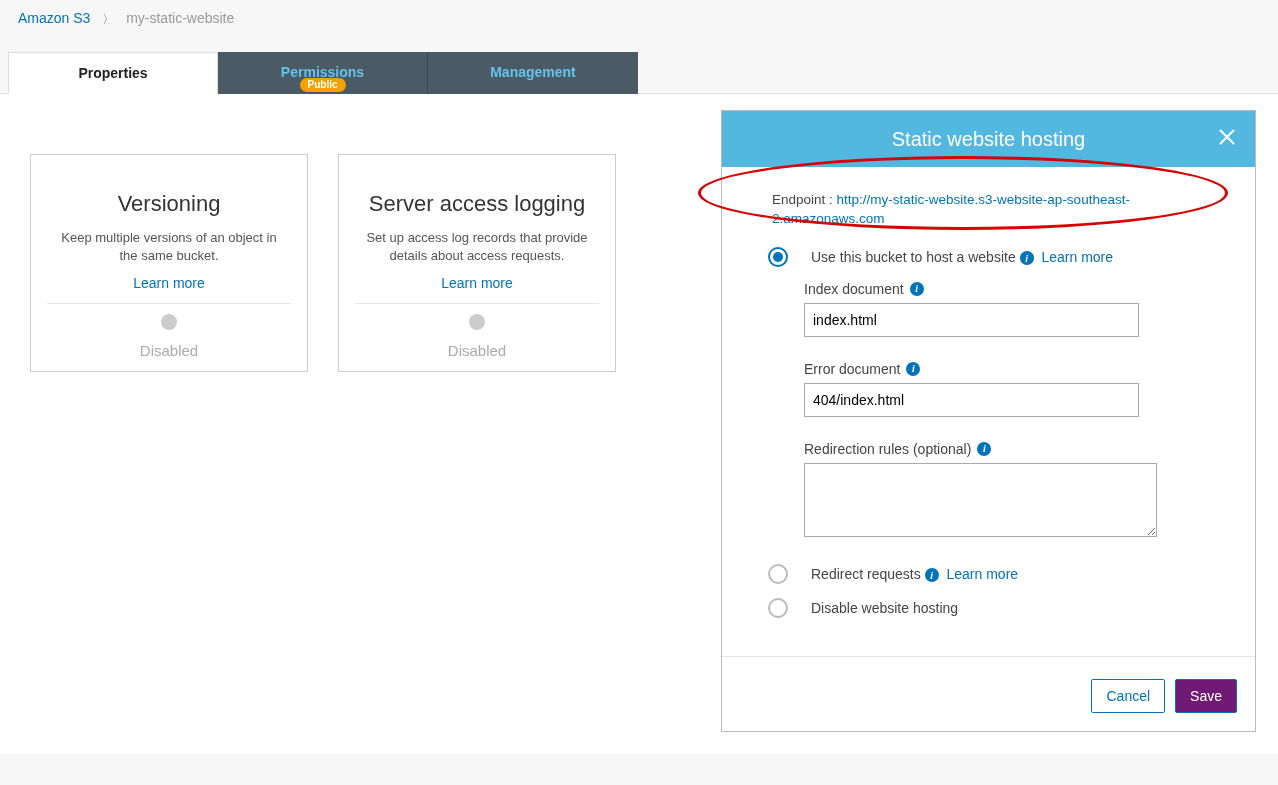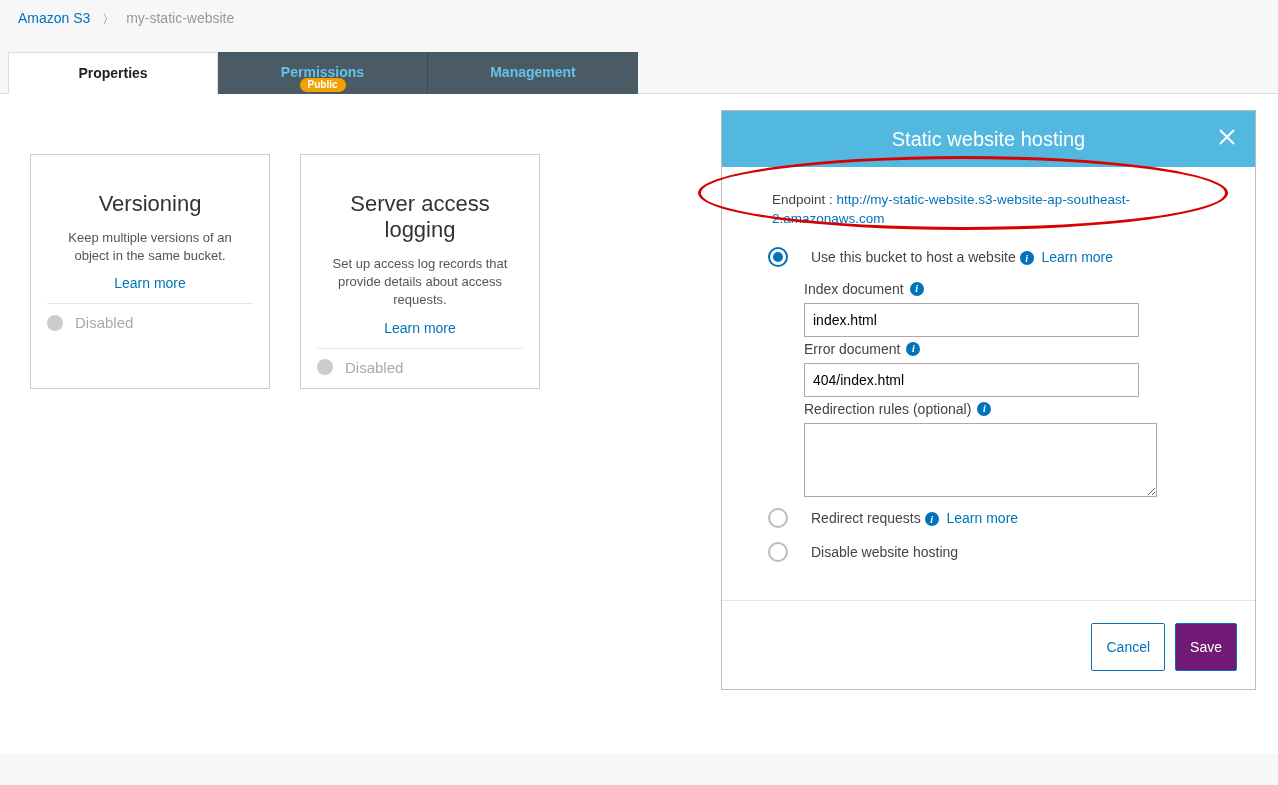--- a/index.html
+++ b/index.html
@@ -11,47 +11,47 @@
   .tabs { display:flex; margin:0 8px; }
   .tab { flex:0 0 210px; height:42px; text-align:center; line-height:40px; font-weight:bold; font-size:14px; cursor:pointer; position:relative; }
   .tab.dark { background:#4a5b66; color:#65c2e8; border-right:1px solid #3a4a55; }
   .tab.active { background:#fff; color:#222; border:1px solid #ddd; border-bottom:1px solid #fff; }
   .tabrow-border { border-bottom:1px solid #ddd; margin-top:-1px; }
   .badge-public { display:inline-block; background:#f2a100; color:#fff; font-size:10px; font-weight:bold; padding:1px 8px; border-radius:7px; line-height:12px; position:absolute; bottom:2px; left:50%; transform:translateX(-50%); }
 
   .content { position:relative; padding:60px 30px; background:#fff; height:660px;}
   .cards-row { display:flex; gap:30px; }
 
-  .card { width:240px; border:1px solid #ccc; background:#fff; text-align:center; padding:18px 16px 12px; }
+  .card { width:278px; border:1px solid #ccc; background:#fff; text-align:center; padding:18px 16px 12px; }
   .card h3 { margin:18px 0 12px; font-weight:normal; font-size:22px; color:#333; }
   .card p { color:#555; font-size:13px; line-height:1.4; margin:0 8px 10px; }
   .card a.learn { color:#0073bb; text-decoration:none; font-size:14px; display:block; margin-bottom:12px;}
   .card hr { border:none; border-top:1px solid #e5e5e5; margin:8px 0 10px;}
-  .status-row { text-align:left; display:flex; align-items:center; gap:12px; color:#aaa; font-size:15px; }
+  .status-row { text-align:left; display:flex; align-items:center; gap:12px; color:#aaa; font-size:15px;flex-direction:column; }
   .dot { width:16px; height:16px; border-radius:50%; background:#ccc; display:inline-block; }
 
   .panel { position:absolute; right:22px; top:16px; width:535px; border:1px solid #bbb; background:#fff; }
   .panel-header { background:#53b8e0; color:#fff; height:56px; display:flex; align-items:center; justify-content:center; position:relative; font-size:20px; }
   .panel-header .close { position:absolute; right:18px; top:16px; cursor:pointer; }
   .panel-body { padding:24px 50px 14px 50px; font-size:14px; color:#444; }
   .endpoint-block { margin-bottom:18px; font-size:13.5px; line-height:1.4;}
   .endpoint-block a { color:#0073bb; text-decoration:none; }
   .radio-row { display:flex; align-items:center; gap:12px; margin:8px 0 14px -4px; }
   .radio { width:20px; height:20px; border:2px solid #bbb; border-radius:50%; flex:0 0 20px; display:flex; align-items:center; justify-content:center; cursor:pointer;}
   .radio.selected { border-color:#0073bb; }
   .radio.selected .inner { width:10px; height:10px; background:#0073bb; border-radius:50%; }
   .radio-label { display:inline;margin-left:11px; }
-  .field-group { margin-left:32px; margin-bottom:4px; }
+  .field-group { margin-left:32px; margin-bottom:24px; }
   .field-label { font-size:14px; color:#444; margin-bottom:6px; display:flex; align-items:center; gap:6px;}
   .info-icon { display:inline-flex; width:14px; height:14px; border-radius:50%; background:#0073bb; color:#fff; font-size:10px; font-weight:bold; align-items:center; justify-content:center; font-style:italic; font-family:Georgia, serif; cursor:pointer;}
   .text-input { width:335px; height:34px; border:1px solid #aaa; padding:4px 8px; font-size:14px; }
   textarea.text-input { height:74px; resize:both; width:353px; }
   .link-inline { color:#0073bb; text-decoration:none; margin-left:4px;}
   .panel-footer { padding:16px 18px 18px; display:flex; justify-content:flex-end; gap:10px; }
-  .btn { height:48px; padding:0 14px; font-size:14px; border-radius:2px; cursor:pointer; }
+  .btn { height:34px; padding:0 14px; font-size:14px; border-radius:2px; cursor:pointer; }
   .btn-cancel { background:#fff; border:1px solid #0073bb; color:#0073bb; }
   .btn-save { background:#701a75; border:1px solid #0073bb; color:#fff; }
   hr.panel-hr { border:none; border-top:1px solid #e5e5e5; margin:10px 0 6px;}
 
   
   .anno-ellipse { position:absolute; border:3px solid #d80000; border-radius:50%; pointer-events:none; }
 </style>
 </head>
 <body>
 

